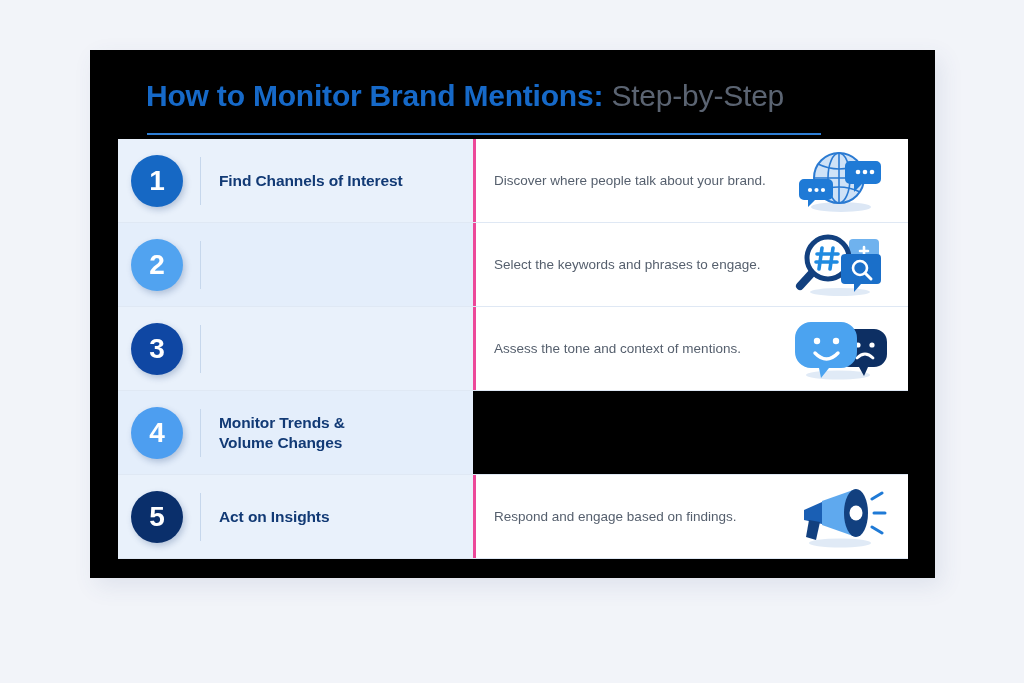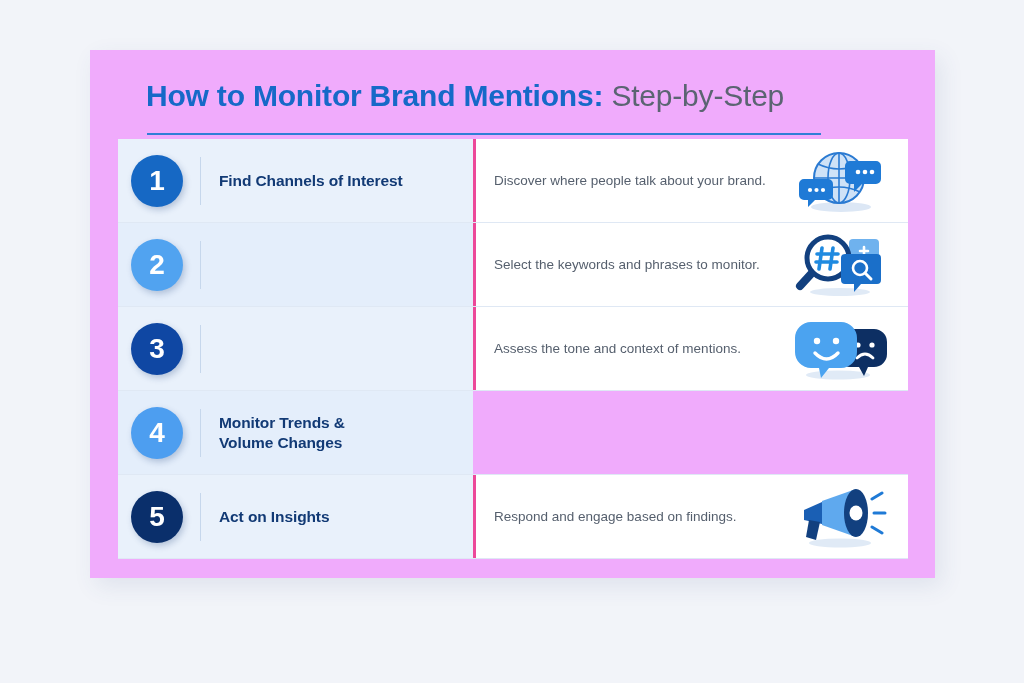--- a/index.html
+++ b/index.html
@@ -20,21 +20,21 @@
     height: 683px;
   }
 
   
   .card {
     position: absolute;
     left: 90px;
     top: 50px;
     width: 845px;
     height: 528px;
-    background: #f0abfc;
+    background: #000000;
     box-shadow: 6px 8px 22px rgba(60, 80, 130, 0.10);
   }
 
   
   .title-wrap {
     position: absolute;
     left: 56px;
     top: 24px;
     width: 740px;
   }
@@ -206,21 +206,21 @@
       </div>
 
       <div class="step-row">
         <div class="step-left tint-b">
           <div class="num-badge" style="background:#51a3f0">
             <span>2</span>
           </div>
           <div class="badge-divider"></div>
         </div>
         <div class="step-right">
-          <div class="step-desc">Select the keywords and phrases to monitor.</div>
+          <div class="step-desc">Select the keywords and phrases to engage.</div>
           <div class="step-icon">
             <svg width="96" height="68" viewBox="0 0 96 68">
               <ellipse cx="48" cy="61" rx="30" ry="4" fill="#e0eaf6"></ellipse>
               <rect x="57" y="8" width="30" height="20" rx="4" fill="#6fb2ee"></rect>
               <path d="M72 16 v8 M68 20 h8" stroke="#ffffff" stroke-width="2.6" stroke-linecap="round"></path>
               <circle cx="36" cy="27" r="21" fill="none" stroke="#12407f" stroke-width="5"></circle>
               <path d="M19 43 L8 55" stroke="#12407f" stroke-width="8" stroke-linecap="round"></path>
               <path d="M30 17 L27 38 M41 17 L38 38 M25 23 h21 M24 31 h21" stroke="#1f8ae0" stroke-width="3.6" stroke-linecap="round"></path>
               <path d="M53 23 h32 a4 4 0 0 1 4 4 v22 a4 4 0 0 1 -4 4 h-16 l-7 8 v-8 h-9 a4 4 0 0 1 -4 -4 v-22 a4 4 0 0 1 4 -4 z" fill="#1a6fc9"></path>
               <circle cx="68" cy="37" r="7" fill="none" stroke="#ffffff" stroke-width="2.6"></circle>

